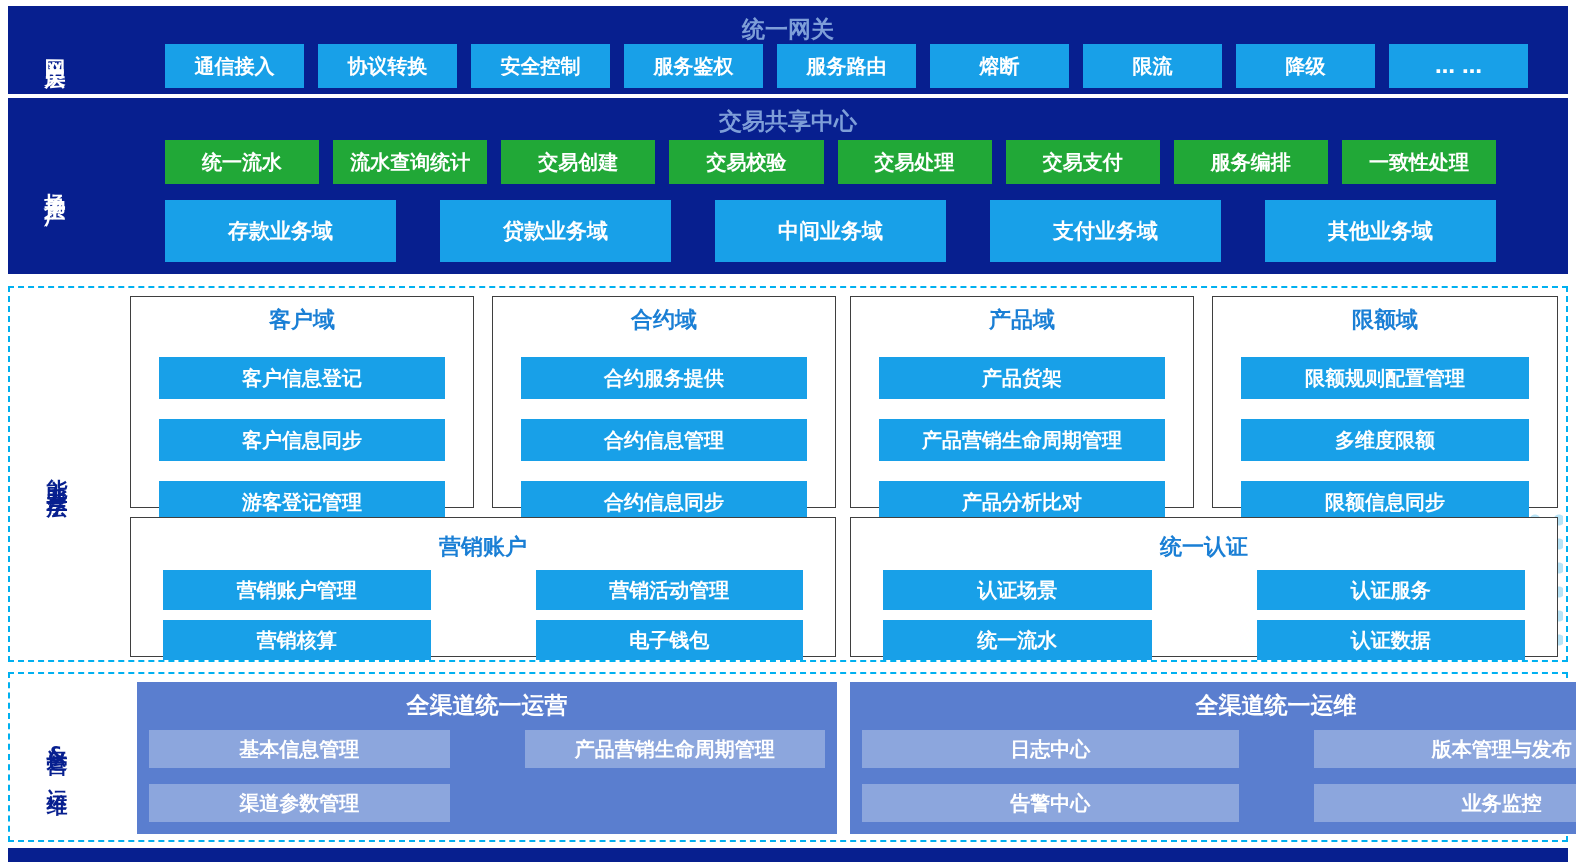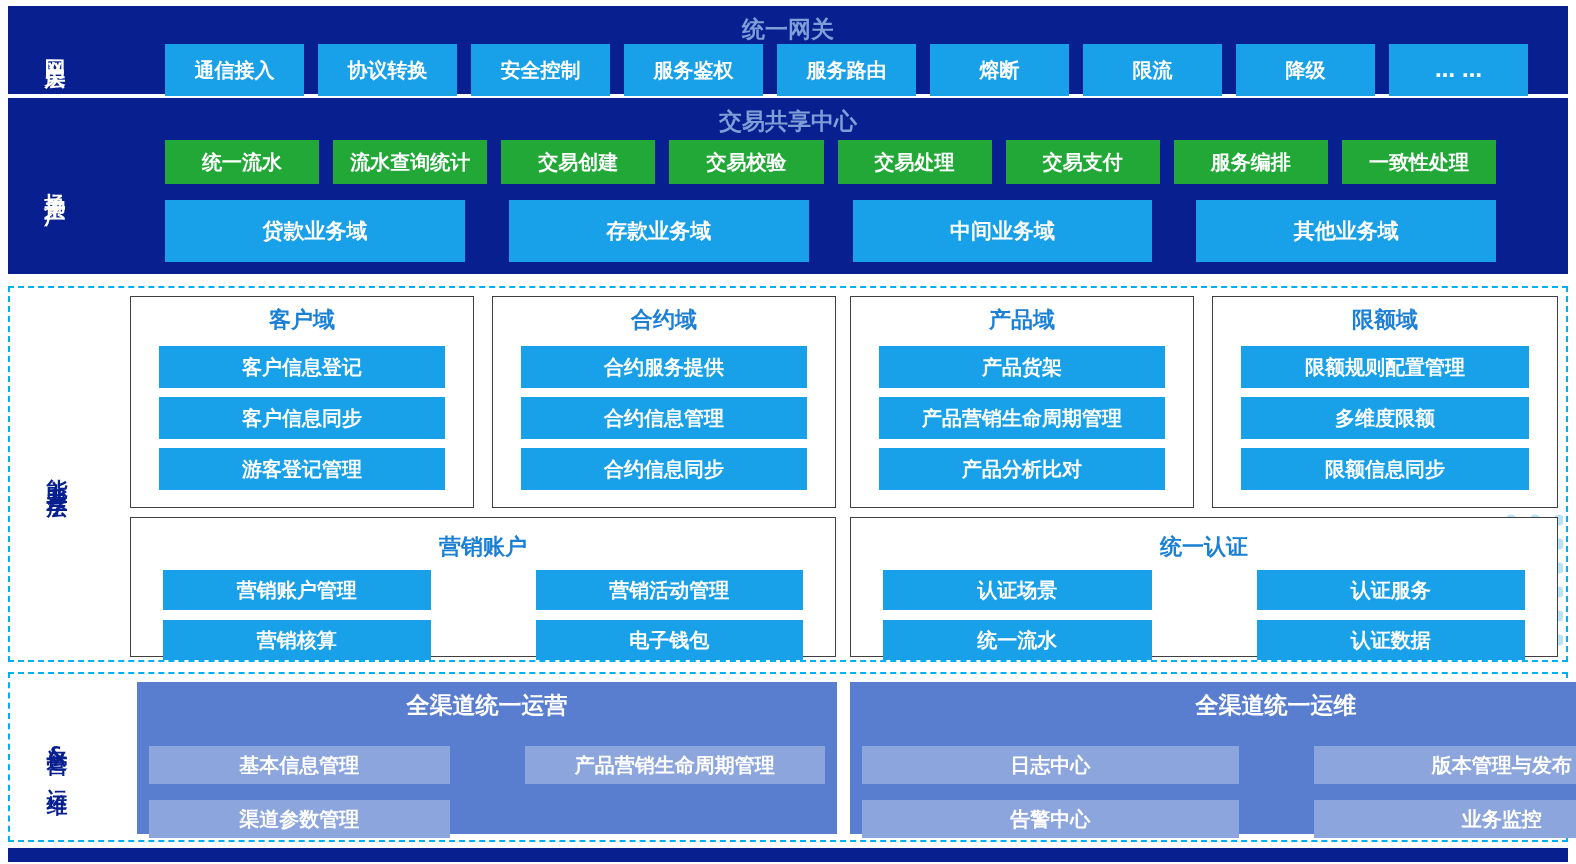--- a/index.html
+++ b/index.html
@@ -15,21 +15,21 @@
   .band-title { position:absolute; left:0; right:0; top:8px; text-align:center;
                 color:var(--light-title-blue,#7e9ed8); font-size:23px; font-weight:bold; }
 
   .vlabel { position:absolute; left:36px; top:50%; transform:translateY(-50%);
             writing-mode:vertical-lr; text-orientation:upright; letter-spacing:5px;
             font-size:21px; font-weight:bold; line-height:1; }
   .vlabel.white { color:#ffffff; }
   .vlabel.navy  { color:var(--navy,#071f8f); }
 
   .hrow { position:absolute; display:flex; }
-  .gateway-row { left:157px; right:40px; top:38px;  height:52px; gap:14px; }
+  .gateway-row { left:157px; right:40px; top:38px;  height:44px; gap:14px; }
   .service-row { left:157px; right:72px; top:42px;  height:44px; gap:14px; }
   .domain-row  { left:157px; right:72px; top:102px; height:62px; gap:44px; }
 
   .node { flex:1; display:flex; align-items:center; justify-content:center;
           color:#fff; font-size:20px; font-weight:bold; text-align:center; }
   .node.blue  { background:var(--bright-blue,#18a0e8); }
   .node.green { background:var(--green,#21a837); }
   .domain-row .node { font-size:21px; }
 
   .dashed-section { position:absolute; left:8px; right:8px; background:#fff;
@@ -38,34 +38,34 @@
   .operations { top:672px; height:170px; }
 
   .dots { position:absolute; z-index:0;
           background-image:radial-gradient(circle, rgba(41,171,226,.33) 5px, transparent 6px);
           background-size:24px 24px; }
   .dots-a { right:3px; top:3px;   width:150px; height:215px; }
   .dots-b { right:3px; top:220px; width:64px;  height:150px; }
 
   .cap-box { position:absolute; z-index:1; background:#fff; border:1px solid #3f3f3f;
              display:flex; flex-direction:column; align-items:center;
-             padding:6px 28px 10px; gap:9px; }
+             padding:6px 28px 10px; gap:20px; }
   .cap-title { color:var(--domain-title-blue,#1a7fd5); font-size:22px; font-weight:bold;
                height:34px; display:flex; align-items:center; flex:none; }
   .cap-btn { width:100%; height:42px; flex:none; background:var(--bright-blue,#18a0e8);
              color:#fff; font-size:20px; font-weight:bold; text-align:center;
              display:flex; align-items:center; justify-content:center; }
   .cap-box.wide { padding:6px 32px 8px; gap:8px; }
   .cap-box.wide .cap-title { height:30px;margin-top:8px; }
   .grid2 { width:100%; display:grid; grid-template-columns:1fr 1fr; gap:10px 105px; }
   .grid2 .cap-btn { height:40px; }
 
   .ops-box { position:absolute; background:var(--ops-box,#5a7ecf);
              display:flex; flex-direction:column; align-items:center;
-             padding:6px 12px 12px; gap:24px; }
+             padding:6px 12px 12px; gap:8px; }
   .ops-title { color:#fff; font-size:23px; font-weight:bold; height:34px;
                display:flex; align-items:center; flex:none; }
   .ops-grid { width:100%; display:grid; grid-template-columns:1fr 1fr; gap:16px 75px; }
   .ops-btn { height:38px; background:var(--ops-button,#8ca6dd); color:#fff;
              font-size:20px; font-weight:bold; display:flex; align-items:center;
              justify-content:center; text-align:center; }
 
   .bottom-bar { position:absolute; left:8px; right:8px; top:848px; height:14px;
                 background:var(--navy,#071f8f); }
 </style>
@@ -97,23 +97,24 @@
       <div class="node green">统一流水</div>
       <div class="node green">流水查询统计</div>
       <div class="node green">交易创建</div>
       <div class="node green">交易校验</div>
       <div class="node green">交易处理</div>
       <div class="node green">交易支付</div>
       <div class="node green">服务编排</div>
       <div class="node green">一致性处理</div>
     </div>
     <div class="hrow domain-row">
+      <div class="node blue">存款业务域</div>
       <div class="node blue">贷款业务域</div>
-      <div class="node blue">存款业务域</div>
       <div class="node blue">中间业务域</div>
+      <div class="node blue">支付业务域</div>
       <div class="node blue">其他业务域</div>
     </div>
   </section>
 
   <section class="dashed-section capability">
     <div class="dots dots-a"></div>
     <div class="dots dots-b"></div>
     <div class="vlabel navy">能力共享层</div>
 
     <div class="cap-box" style="left:120px;top:8px;width:344px;height:212px">

